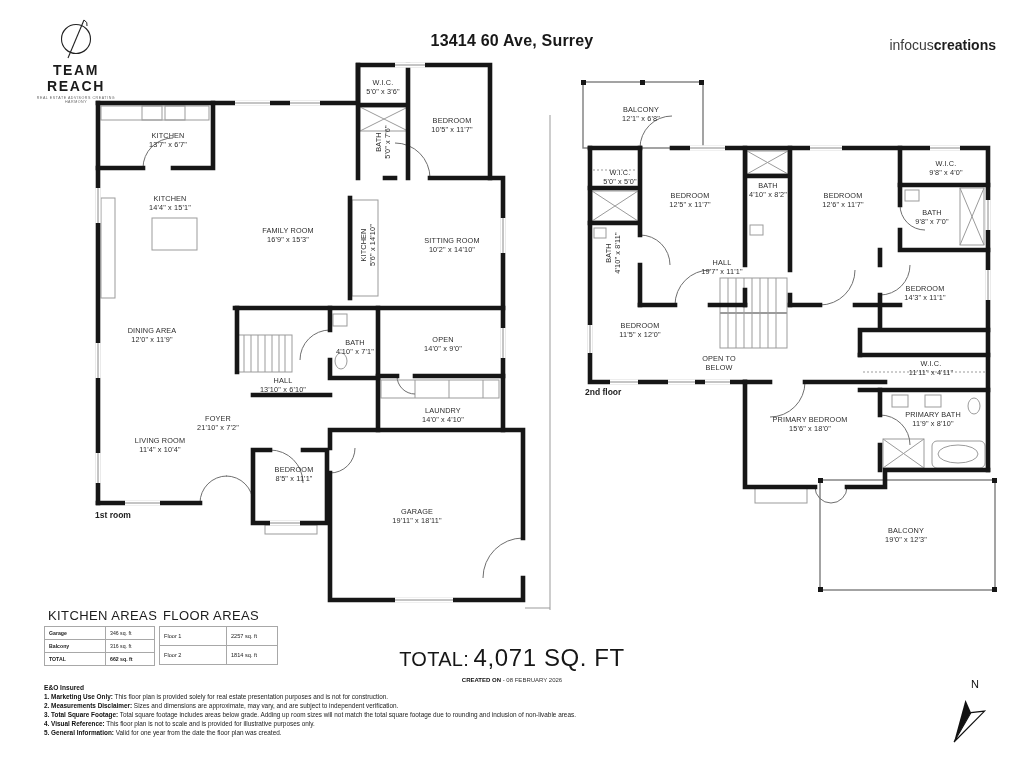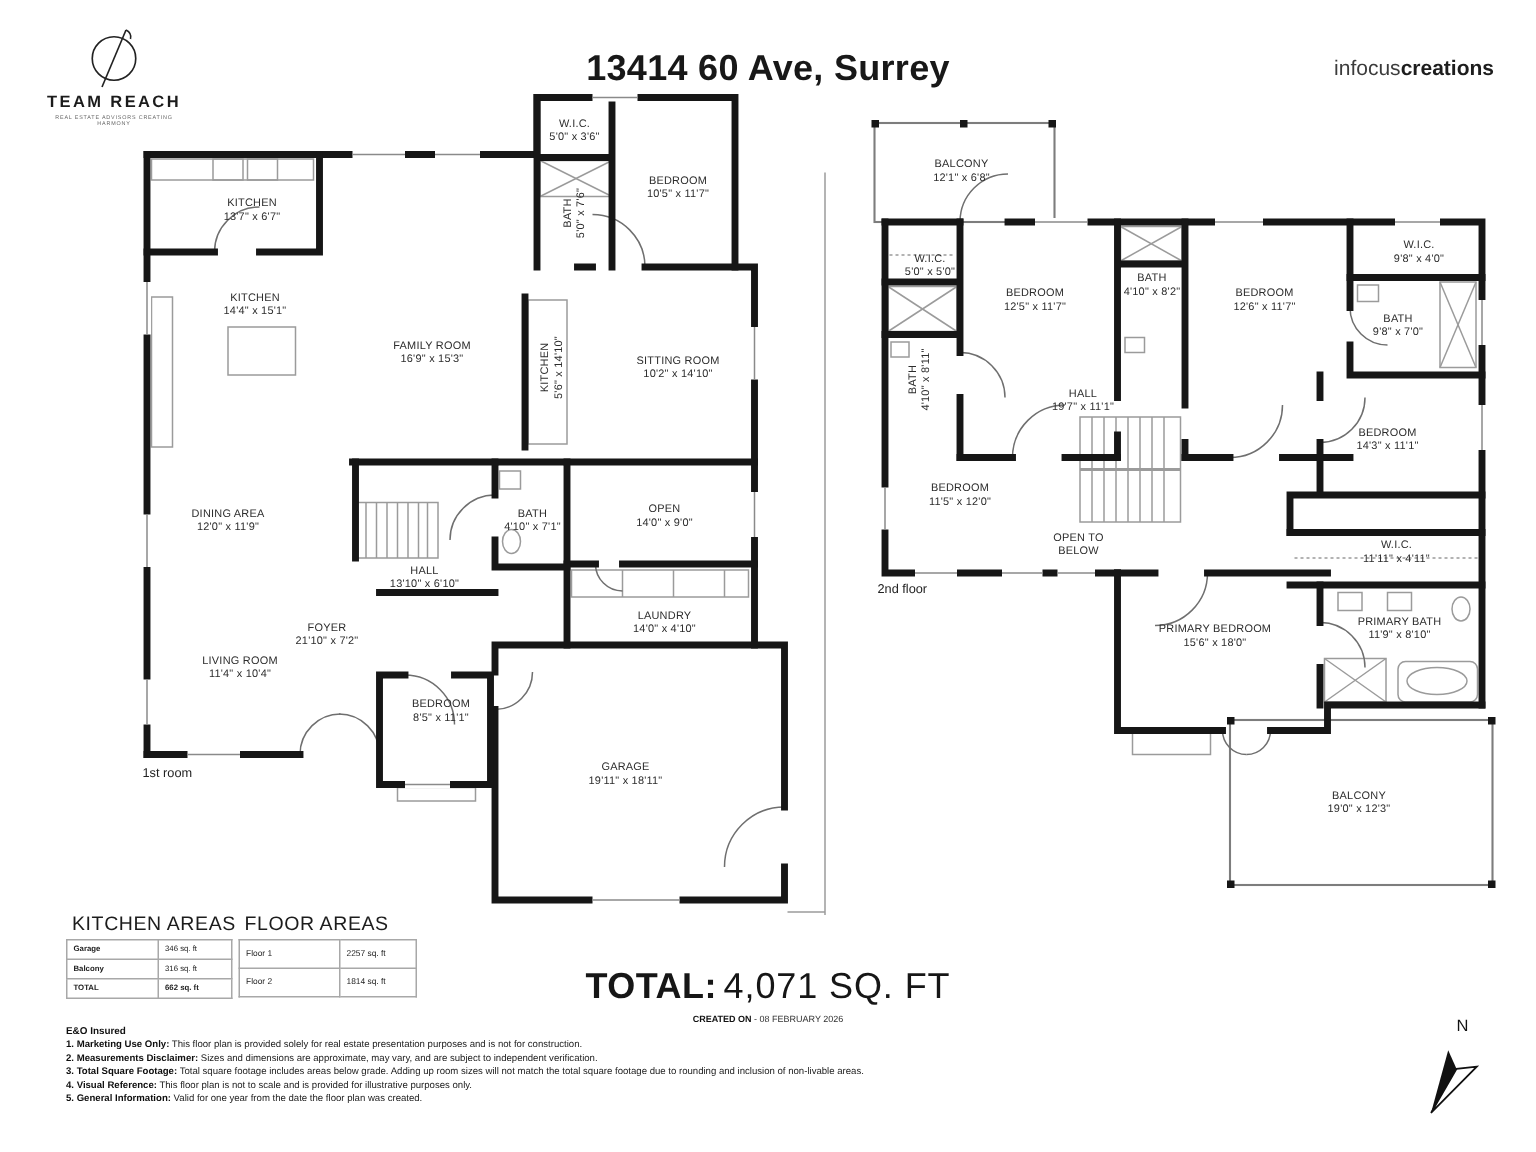--- a/index.html
+++ b/index.html
@@ -1,51 +1,51 @@
 <!DOCTYPE html>
 <html><head>
 <meta charset="utf-8">
 <style>
   html,body{margin:0;padding:0;background:#e8e8e8;}
   #page{position:relative;width:1024px;height:768px;background:#ffffff;overflow:hidden;
         font-family:"Liberation Sans",sans-serif;color:#2e2e2e;}
   
   #logo{position:absolute;left:26px;top:18px;width:100px;text-align:center;}
-  #logo .lg-title{font-size:11px;letter-spacing:1.6px;font-weight:600;color:#1b1b1b;margin-top:2px;}
+  #logo .lg-title{font-size:14px;letter-spacing:1.6px;font-weight:600;color:#1b1b1b;margin-top:2px;}
   #logo .lg-tag{font-size:3.6px;letter-spacing:.55px;color:#666;margin-top:2px;}
   #address{position:absolute;left:0;right:0;top:32px;text-align:center;
-           font-size:24px;font-weight:700;color:#181818;letter-spacing:.2px;}
+           font-size:16px;font-weight:700;color:#181818;letter-spacing:.2px;}
   #brand{position:absolute;right:28px;top:37px;font-size:14px;color:#3c3c3c;}
   #brand b{color:#1d1d1d;}
   
   .plan{position:absolute;}
   #plan1{left:85px;top:58px;width:470px;height:560px;}
   #plan2{left:580px;top:75px;width:435px;height:525px;}
   .plan svg{position:absolute;left:0;top:0;}
   .room{position:absolute;transform:translate(-50%,-50%);text-align:center;
         font-size:7.3px;line-height:1.3;letter-spacing:.15px;color:#2d2d2d;white-space:nowrap;}
   .room .nm{display:block;}
   .room.vert{transform:translate(-50%,-50%) rotate(-90deg);}
-  .flr-tag{position:absolute;font-size:8.5px;color:#222;}
+  .flr-tag{position:absolute;font-size:8.5px;color:#222;font-weight:bold;}
   #open-below{position:absolute;width:52px;white-space:normal;}
   
   .areas-head{position:absolute;font-size:13px;font-weight:500;letter-spacing:.4px;color:#1c1c1c;}
   .areas-tbl{position:absolute;border-collapse:collapse;font-size:5.2px;color:#222;}
   .areas-tbl td{border:.8px solid #a8a8a8;padding:1px 4px;vertical-align:middle;}
   #excl-tbl td{height:10px;}
   #excl-tbl td:first-child{width:52px;font-weight:600;}
   #excl-tbl td:last-child{width:40px;}
   #flr-tbl{font-size:5.6px;}
   #flr-tbl td{height:16px;}
   #flr-tbl td:first-child{width:58px;}
   #flr-tbl td:last-child{width:42px;}
   .bold-row td{font-weight:700;}
   
   #total{position:absolute;left:0;right:0;top:644px;text-align:center;color:#161616;}
-  #total .t-label{font-size:24px;font-weight:700;letter-spacing:.3px;text-align:center;}
+  #total .t-label{font-size:20px;font-weight:400;letter-spacing:.3px;text-align:center;}
   #total .t-value{font-size:24px;font-weight:400;letter-spacing:.6px;}
   #created{position:absolute;left:0;right:0;top:677px;text-align:center;font-size:6px;color:#333;}
   #created b{color:#111;}
   
   #disc{position:absolute;left:44px;top:684px;width:600px;}
   #disc .d-head{font-size:6.6px;font-weight:700;color:#111;margin-bottom:1px;}
   #disc .d-item{font-size:6.4px;line-height:9px;color:#222;text-indent:-8px;padding-left:8px;}
   #disc .d-item b{color:#0e0e0e;}
   
   #compass{position:absolute;left:933px;top:664px;width:76px;height:90px;}
@@ -165,21 +165,21 @@
     </svg>
 
     <div class="room" style="left:83px;top:82px"><span class="nm">KITCHEN</span><span>13'7" x 6'7"</span></div>
     <div class="room" style="left:298px;top:29px"><span class="nm">W.I.C.</span><span>5'0" x 3'6"</span></div>
     <div class="room vert" style="left:298px;top:84px"><span class="nm">BATH</span><span>5'0" x 7'6"</span></div>
     <div class="room" style="left:367px;top:67px"><span class="nm">BEDROOM</span><span>10'5" x 11'7"</span></div>
     <div class="room" style="left:85px;top:145px"><span class="nm">KITCHEN</span><span>14'4" x 15'1"</span></div>
     <div class="room" style="left:203px;top:177px"><span class="nm">FAMILY ROOM</span><span>16'9" x 15'3"</span></div>
     <div class="room vert" style="left:283px;top:187px"><span class="nm">KITCHEN</span><span>5'6" x 14'10"</span></div>
     <div class="room" style="left:367px;top:187px"><span class="nm">SITTING ROOM</span><span>10'2" x 14'10"</span></div>
-    <div class="room" style="left:67px;top:289px"><span class="nm">DINING AREA</span><span>12'0" x 11'9"</span></div>
+    <div class="room" style="left:67px;top:277px"><span class="nm">DINING AREA</span><span>12'0" x 11'9"</span></div>
     <div class="room" style="left:270px;top:289px"><span class="nm">BATH</span><span>4'10" x 7'1"</span></div>
     <div class="room" style="left:358px;top:286px"><span class="nm">OPEN</span><span>14'0" x 9'0"</span></div>
     <div class="room" style="left:198px;top:327px"><span class="nm">HALL</span><span>13'10" x 6'10"</span></div>
     <div class="room" style="left:358px;top:357px"><span class="nm">LAUNDRY</span><span>14'0" x 4'10"</span></div>
     <div class="room" style="left:75px;top:387px"><span class="nm">LIVING ROOM</span><span>11'4" x 10'4"</span></div>
     <div class="room" style="left:133px;top:365px"><span class="nm">FOYER</span><span>21'10" x 7'2"</span></div>
     <div class="room" style="left:209px;top:416px"><span class="nm">BEDROOM</span><span>8'5" x 11'1"</span></div>
     <div class="room" style="left:332px;top:458px"><span class="nm">GARAGE</span><span>19'11" x 18'11"</span></div>
     <div class="flr-tag" style="left:10px;top:452px">1st room</div>
   </div>

